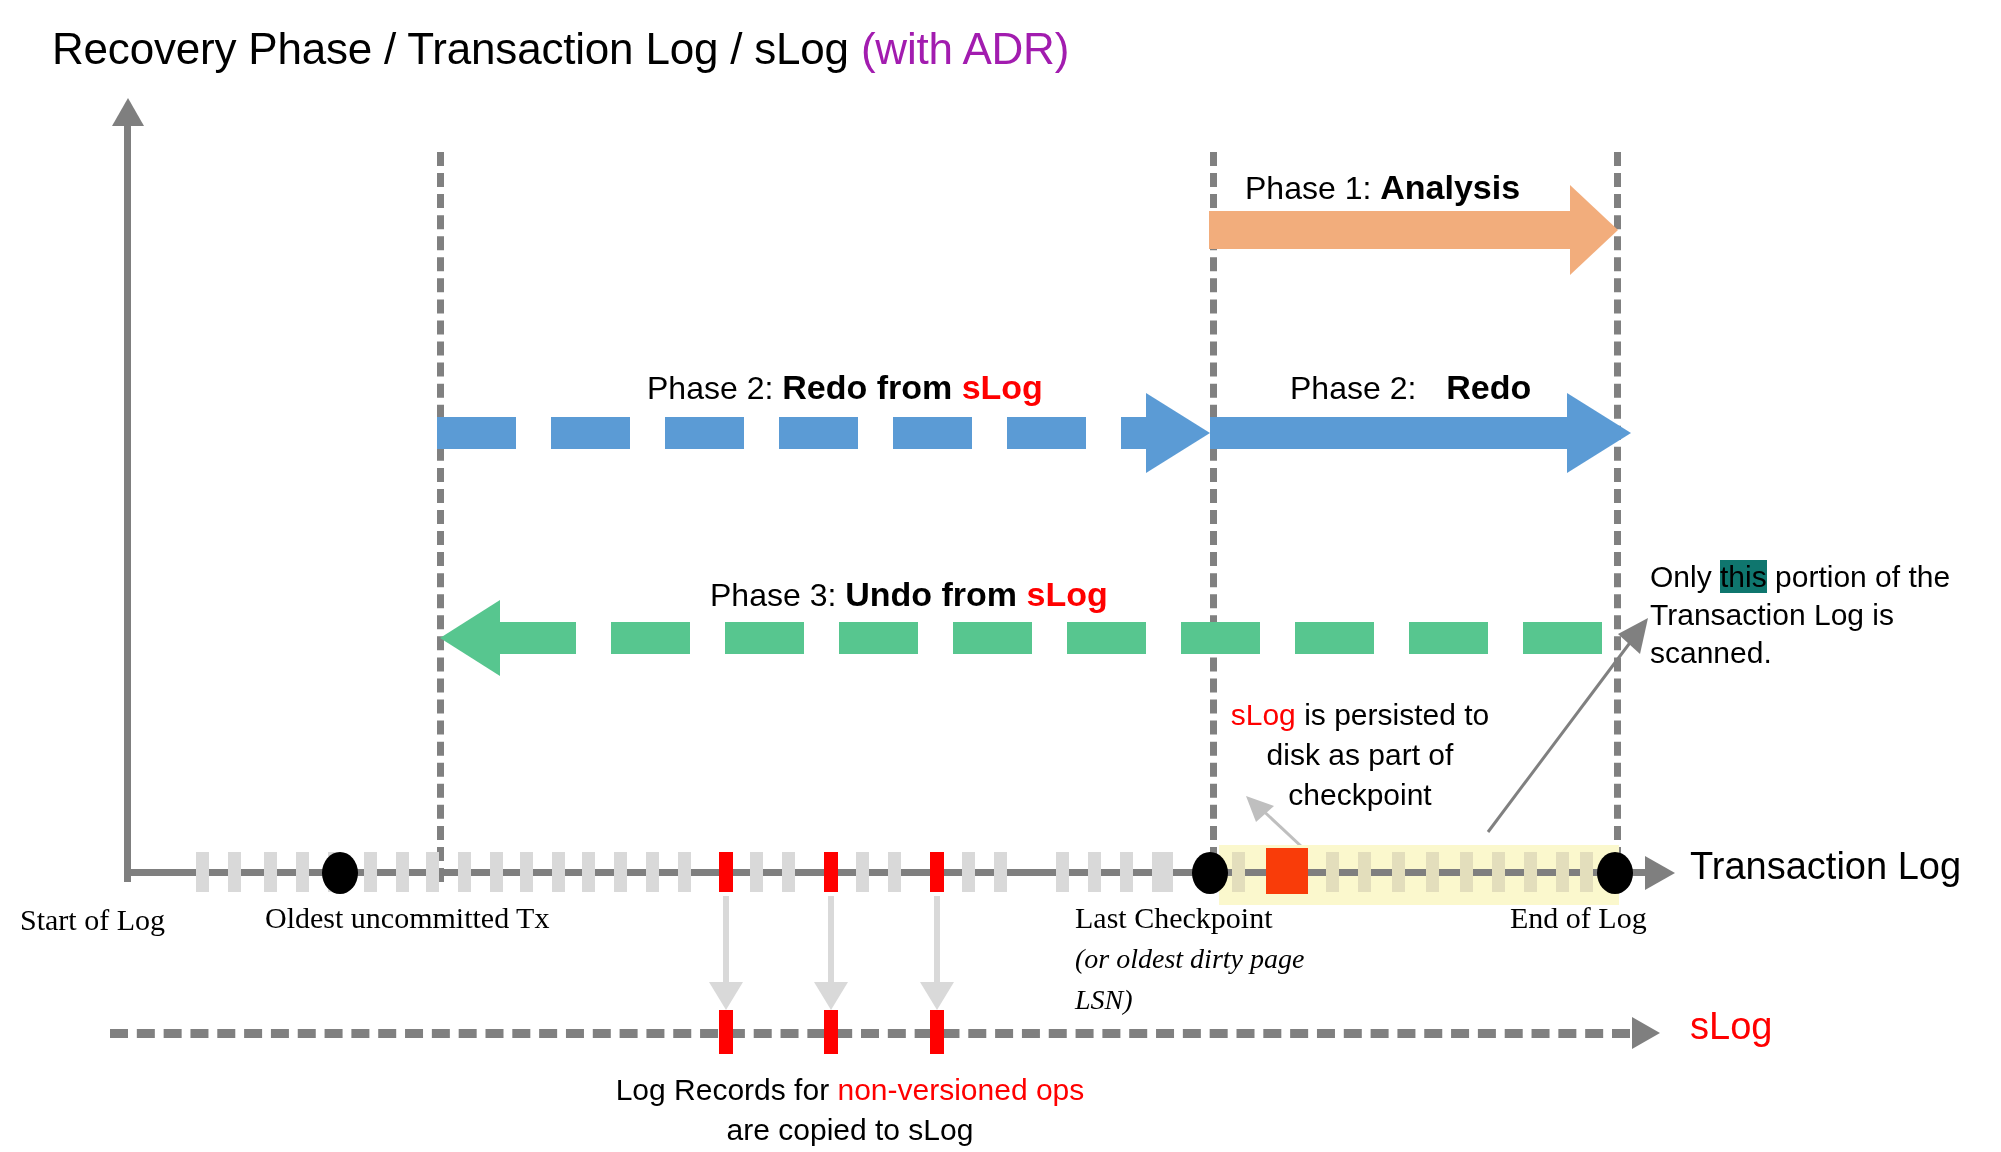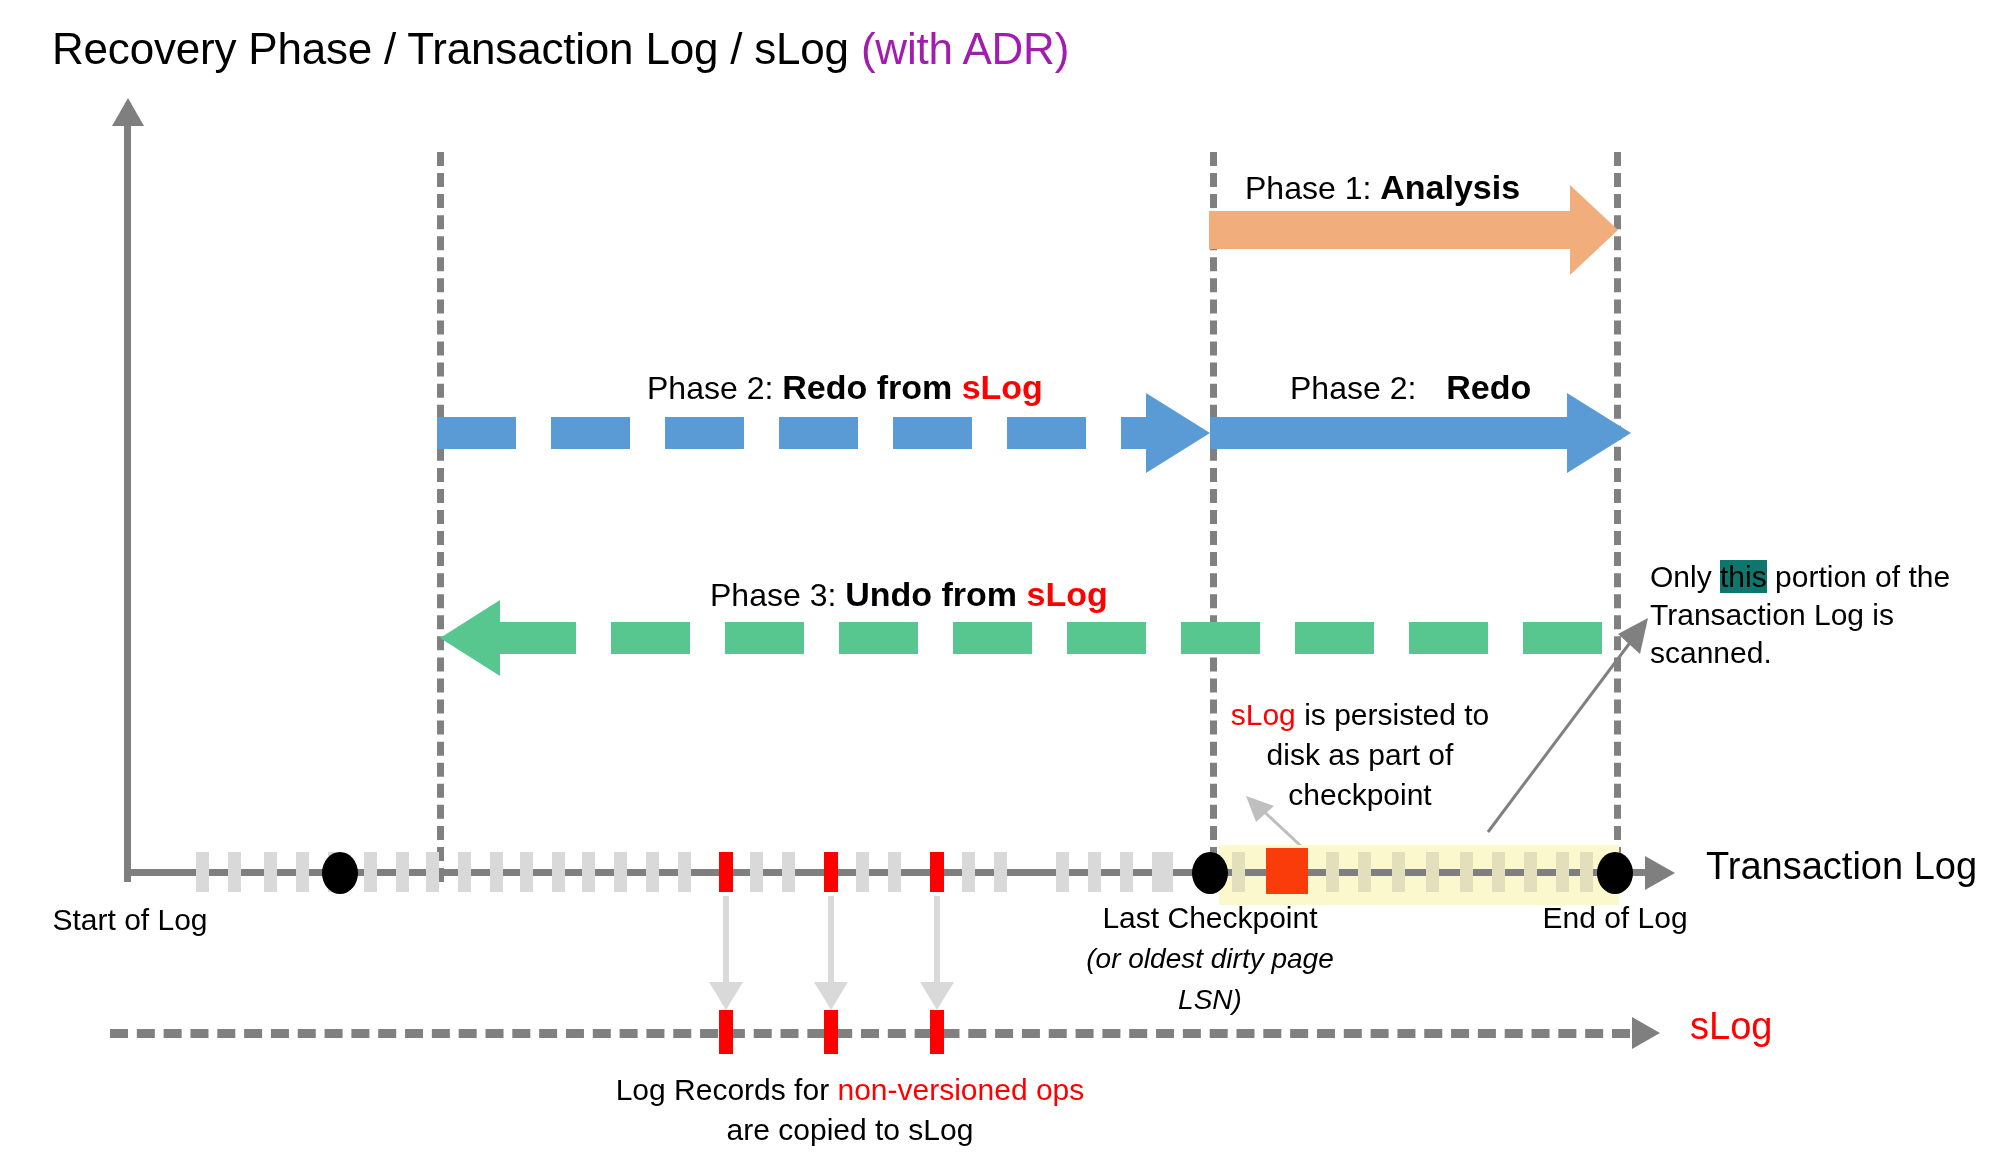--- a/index.html
+++ b/index.html
@@ -77,24 +77,24 @@
   #tl-head{left:1645px;top:856px;width:0;height:0;
       border-top:17px solid transparent;border-bottom:17px solid transparent;
       border-left:30px solid #7f7f7f;}
   .tick{position:absolute;top:852px;width:13px;height:40px;background:#d9d9d9;}
   .tick.red{background:#ff0000;width:14px;}
   .tick.dim{background:#e3debc;}
   .node{position:absolute;top:852px;width:36px;height:42px;border-radius:50%;
       background:#000000;}
   #ckpt-box{position:absolute;left:1266px;top:848px;width:42px;height:46px;background:#f93c09;}
 
-  #tl-label{left:1690px;top:845px;font-size:38px;white-space:nowrap;margin-left:16px;}
-
-  
-  .cap{position:absolute;font-size:30px;text-align:center;line-height:40px;}
+  #tl-label{left:1690px;top:845px;font-size:38px;white-space:nowrap;}
+
+  
+  .cap{position:absolute;font-size:30px;line-height:40px;font-family:Liberation Serif, serif;}
   #cap-start{left:20px;top:900px;width:220px;}
   #cap-oldest{left:265px;top:898px;width:350px;}
   #cap-ckpt{left:1075px;top:898px;width:270px;}
   #cap-ckpt .sub{font-style:italic;font-size:28px;}
   #cap-eol{left:1510px;top:898px;width:210px;}
 
   
   .copy-arrow{position:absolute;width:6px;background:#d9d9d9;}
   .copy-head{position:absolute;width:0;height:0;
       border-left:17px solid transparent;border-right:17px solid transparent;
@@ -206,21 +206,21 @@
     <div class="tick dim" style="left: 1580px;"></div>
   </div>
 <div class="node" style="left:322px"></div>
 <div class="node" style="left:1192px"></div>
 <div class="node" style="left:1597px"></div>
 <div id="ckpt-box"></div>
 <div class="abs" id="tl-label">Transaction Log</div>
 
 <div class="cap" id="cap-start">Start of Log</div>
 <div class="cap" id="cap-oldest">
-  <br>
+  <span>Oldest uncommitted Tx</span><br>
 </div>
 <div class="cap" id="cap-ckpt">
   <span>Last Checkpoint</span><br>
   <span class="sub">(or oldest dirty page</span><br>
   <span class="sub">LSN)</span>
 </div>
 <div class="cap" id="cap-eol">End of Log</div>
 
 <div id="copy-arrows">
     <div class="copy-arrow" style="left: 723px; top: 896px; height: 88px;"></div>

